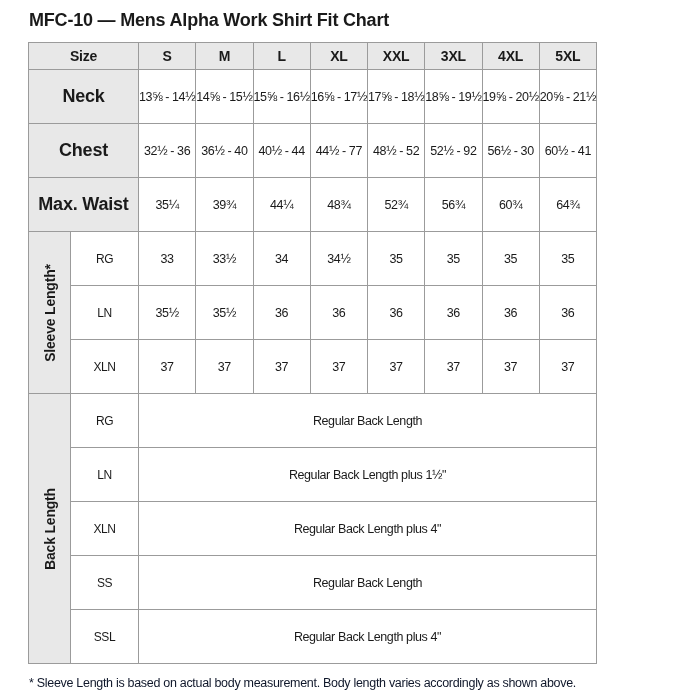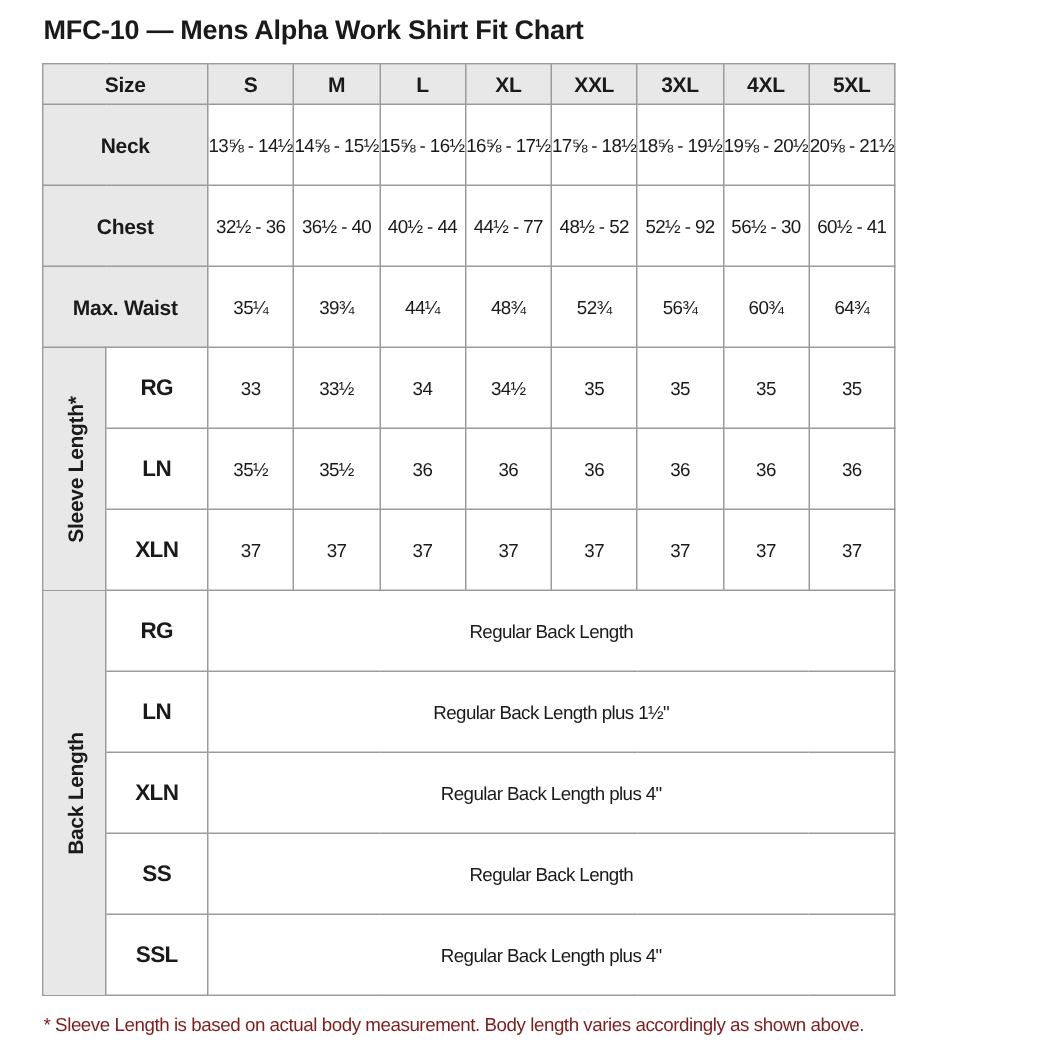--- a/index.html
+++ b/index.html
@@ -35,27 +35,27 @@
   }
   tr.hdr { height: 27px; }
   tr.r   { height: 54px; }
   .gray  { background: var(--header-bg); }
   th.size-th, th.col-th {
     font-size: 14px;
     font-weight: bold;
     letter-spacing: -0.2px;
   }
   th.rowlabel {
-    font-size: 14px;
+    font-size: 18px;
     font-weight: bold;
     letter-spacing: -0.2px;
   }
   th.sublabel {
-    font-size: 15px;
-    font-weight: bold;
+    font-size: 12px;
+    font-weight: normal;
     letter-spacing: -0.4px;
     background: #ffffff;
   }
   td.val {
     font-size: 12.5px;
     font-weight: normal;
     letter-spacing: -0.4px;
   }
   td.rotcell { position: relative; }
   span.rot {
@@ -64,21 +64,21 @@
     transform: translate(-50%, -50%) rotate(-90deg);
     white-space: nowrap;
     font-size: 14px;
     font-weight: bold;
     letter-spacing: -0.2px;
   }
   .footnote {
     margin: 12px 0 13px 1px;
     font-size: 12.5px;
     letter-spacing: -0.3px;
-    color: #7f1d1d;
+    color: #0f172a;
   }
 </style>
 </head>
 <body>
 
 <div class="page">
 
   <h1 class="title">MFC-10 — Mens Alpha Work Shirt Fit Chart</h1>
 
   <table class="fit">

